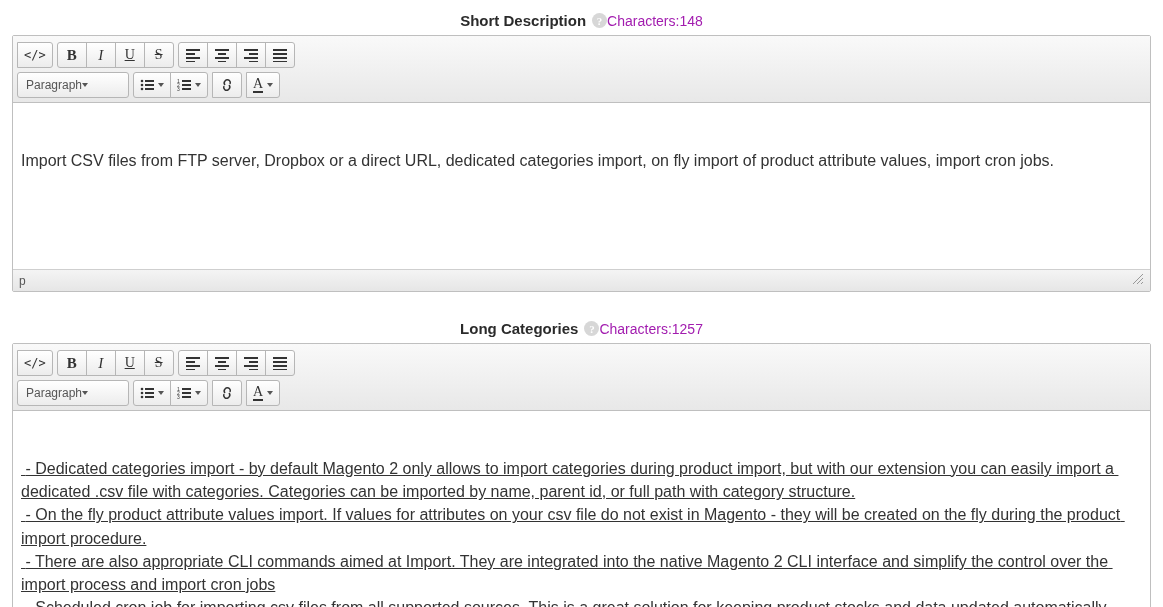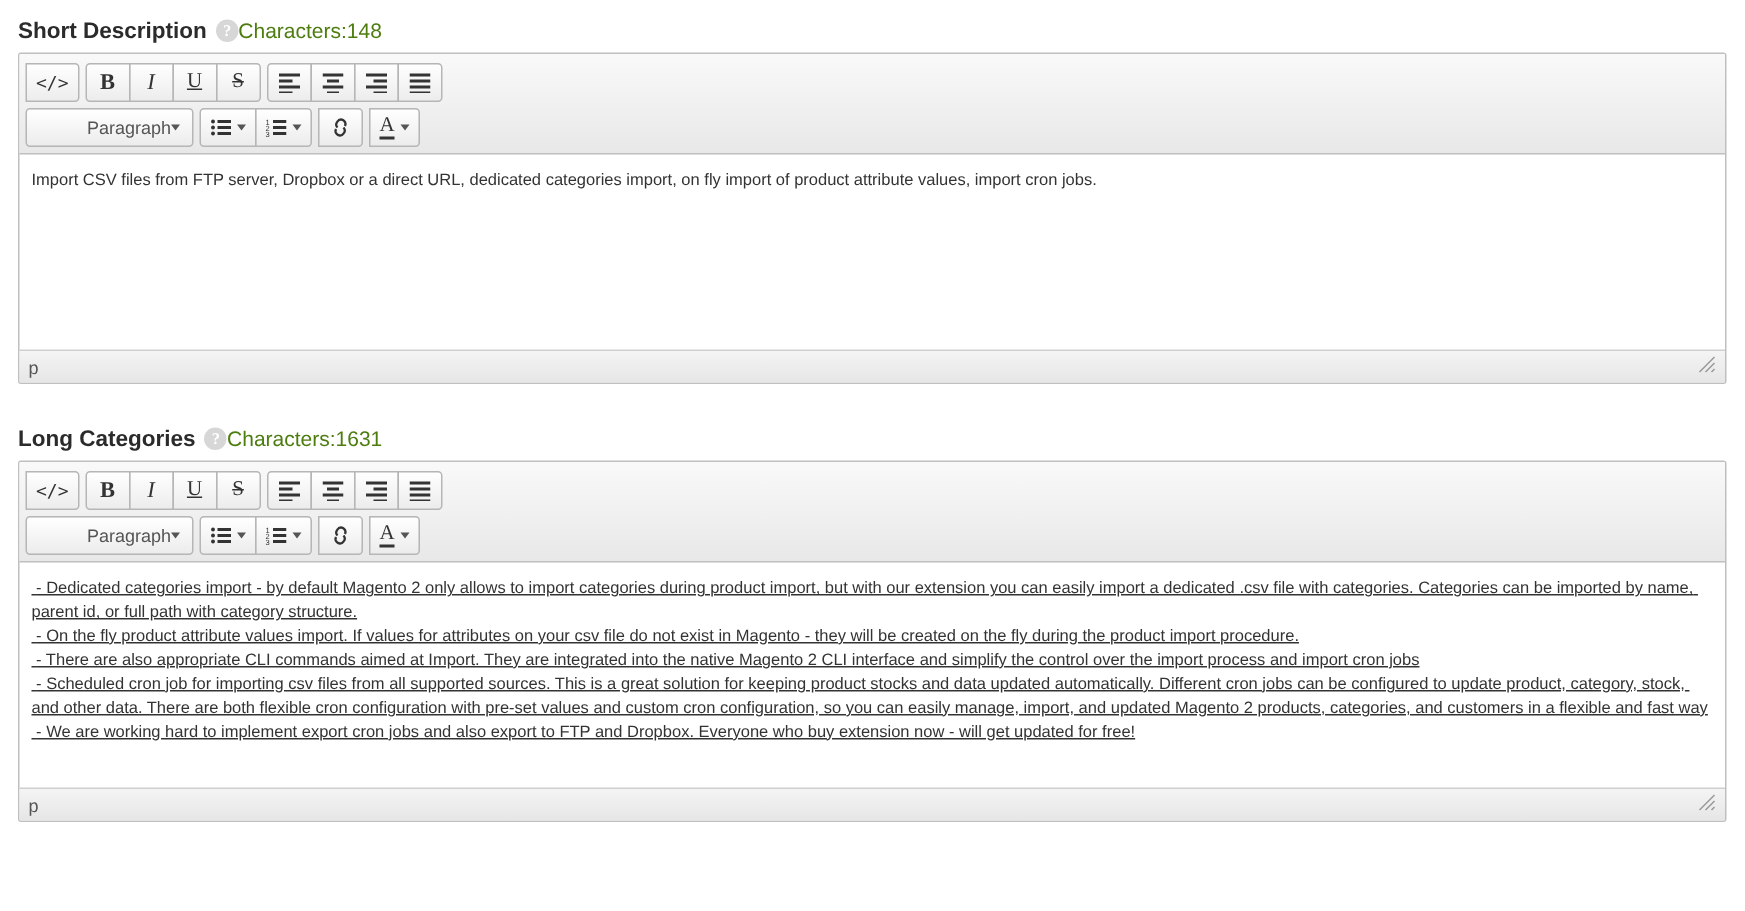--- a/index.html
+++ b/index.html
@@ -8,21 +8,21 @@
     padding: 12px;
     font-family: "Lucida Sans Unicode", "Lucida Grande", Verdana, Arial, sans-serif;
     font-size: 12px;
     color: #333;
     background: #fff;
     width: 1163px;
   }
   .field-block { margin-bottom: 28px; }
   .field-header {
     display: flex;
-    justify-content: flex-start;
+    justify-content: center;
     align-items: baseline;
     margin-bottom: 6px;
   }
   .field-label {
     font-size: 15px;
     font-weight: bold;
     color: #2b2b2b;
     display: flex;
     align-items: center;
     gap: 6px;
@@ -33,21 +33,21 @@
     justify-content: center;
     width: 15px;
     height: 15px;
     border-radius: 50%;
     background: #d7d7d7;
     color: #fff;
     font-size: 11px;
     font-weight: bold;
     font-family: Georgia, serif;
   }
-  .char-counter { font-size: 14px; color: #4d7c0f; }
+  .char-counter { font-size: 14px; color: #a21caf; }
   .editor {
     border: 1px solid #bfbfbf;
     border-radius: 2px;
     background: #fff;
   }
   .toolbar {
     background: linear-gradient(to bottom, #f9f9f9 0%, #e8e8e8 100%);
     border-bottom: 1px solid #bfbfbf;
     padding: 4px 4px 2px 4px;
   }
@@ -89,39 +89,40 @@
     margin-left: 4px;
   }
   .select-like {
     height: 26px;
     width: 112px;
     border: 1px solid #b6b6b6;
     background: linear-gradient(to bottom, #ffffff 0%, #ececec 100%);
     border-radius: 3px;
     display: inline-flex;
     align-items: center;
-    justify-content: flex-end;
+    justify-content: flex-start;
     padding: 0 8px;
     font-size: 12px;
     color: #555;
     cursor: pointer;
   }
   .select-like .caret {
     width: 0; height: 0;
     border-left: 3px solid transparent;
     border-right: 3px solid transparent;
     border-top: 4px solid #555;
   }
   .content-area {
     padding: 10px 8px;
     min-height: 130px;
-    font-size: 11px;
+    font-size: 16px;
     line-height: 1.45;
     color: #333;
     white-space: pre-wrap;
+    margin-top: 36px;
   }
   .content-area.tall { min-height: 150px; text-decoration: underline; }
   .statusbar {
     border-top: 1px solid #cfcfcf;
     background: linear-gradient(to bottom, #f4f4f4 0%, #e6e6e6 100%);
     height: 22px;
     display: flex;
     align-items: center;
     justify-content: space-between;
     padding: 0 6px;
@@ -266,21 +267,21 @@
   </div>
 </div>
 
 <div class="field-block">
   <div class="field-header">
     <div class="field-label">
       <span>Long Categories</span>
       <span class="help-icon">?</span>
     </div>
     <div class="char-counter">
-      <span>Characters:</span><span>1631</span>
+      <span>Characters:</span><span>1257</span>
     </div>
   </div>
 
   <div class="editor">
     <div class="toolbar">
       <div class="toolbar-row">
         <div class="btn-group">
           <button class="btn">
               <span class="code-i">&lt;/&gt;</span>
             </button>

